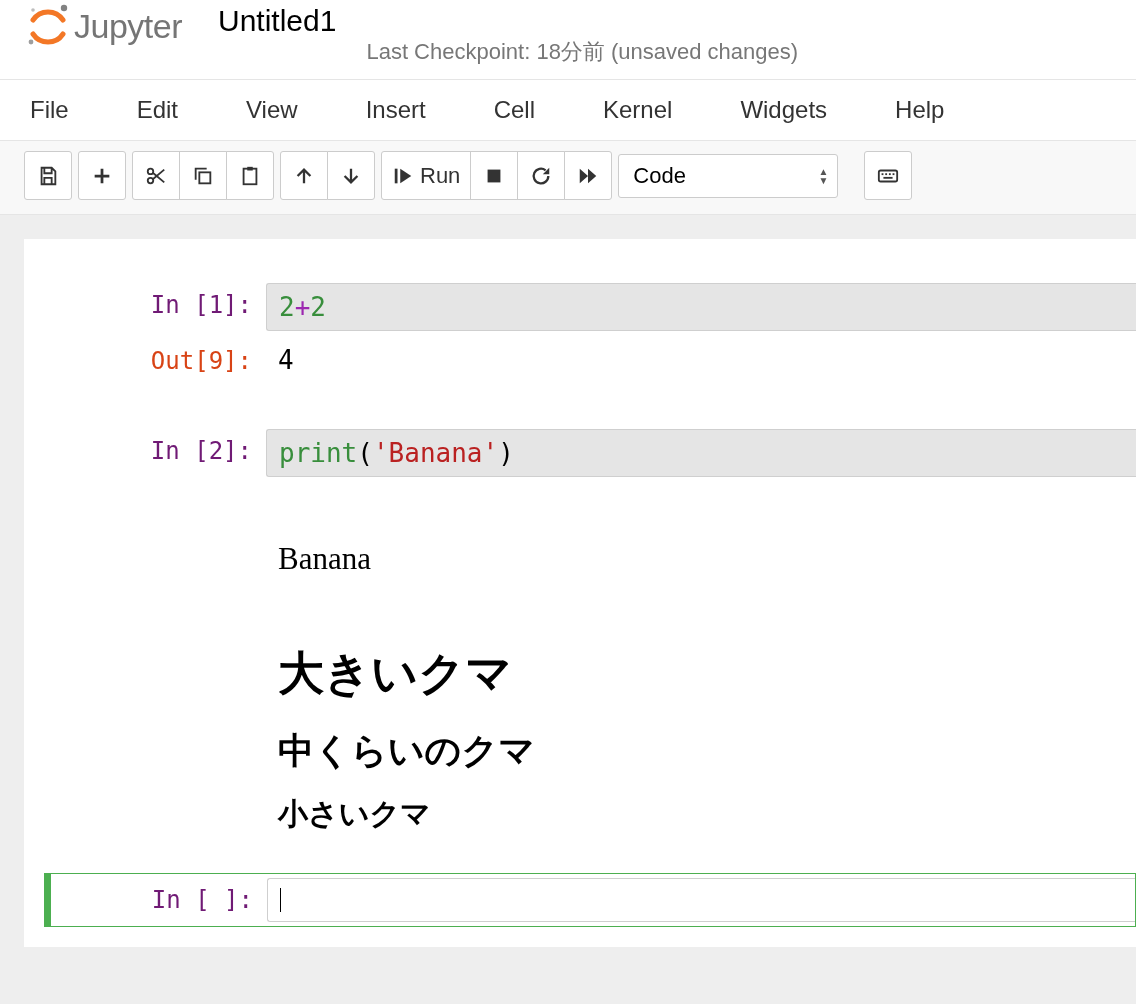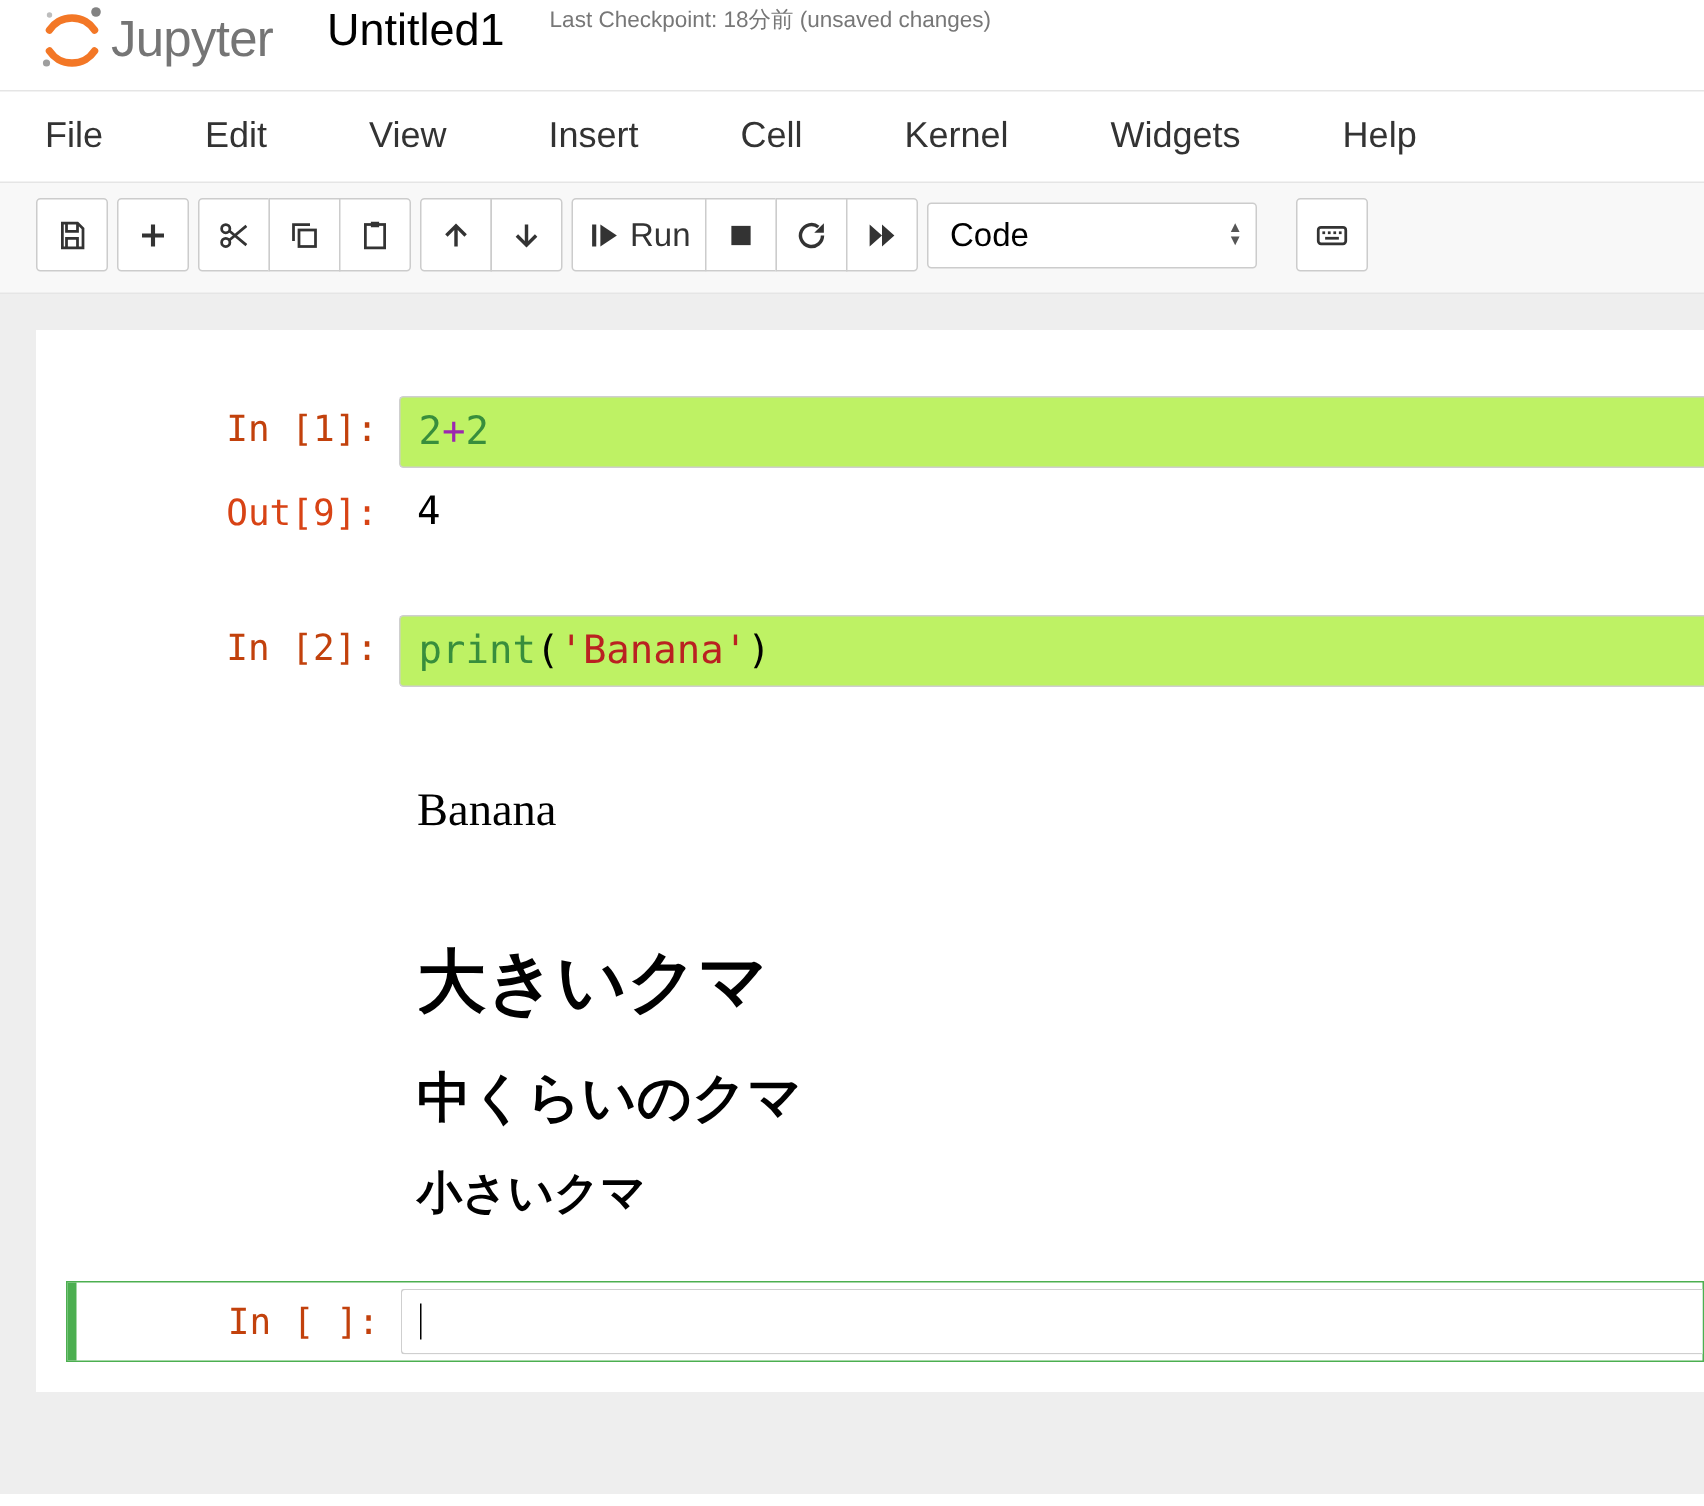--- a/index.html
+++ b/index.html
@@ -27,22 +27,23 @@
   font-size: 34px;
   color: #757575;
   letter-spacing: -0.5px;
 }
 .title {
   font-size: 30px;
   color: #000;
   margin-right: 12px;
 }
 .checkpoint {
-  font-size: 15px;
+  font-size: 22px;
   color: #777;
+  margin-top: 33px;
 }
 .menubar {
   display: flex;
   padding: 6px 16px;
   border-bottom: 1px solid #e5e5e5;
 }
 .menubar .menu-item {
   font-size: 24px;
   color: #333;
   padding: 10px 14px;
@@ -127,27 +128,27 @@
   background: #4caf50;
 }
 .prompt {
   width: 242px;
   flex-shrink: 0;
   text-align: right;
   padding: 8px 14px 0 0;
   font-family: monospace;
   font-size: 24px;
 }
-.prompt-in { color: #c2410c; }
+.prompt-in { color: #701a75; }
 .prompt-out { color: #D84315; }
 .input-area {
   flex: 1;
   border: 1px solid #cfcfcf;
   border-right: none;
-  background: #bef264;
+  background: #e5e5e5;
   border-radius: 3px 0 0 3px;
   padding: 8px 12px;
   font-family: monospace;
   font-size: 26px;
   min-height: 44px;
 }
 .input-area-selected {
   background: #fff;
   display: flex;
   align-items: center;

